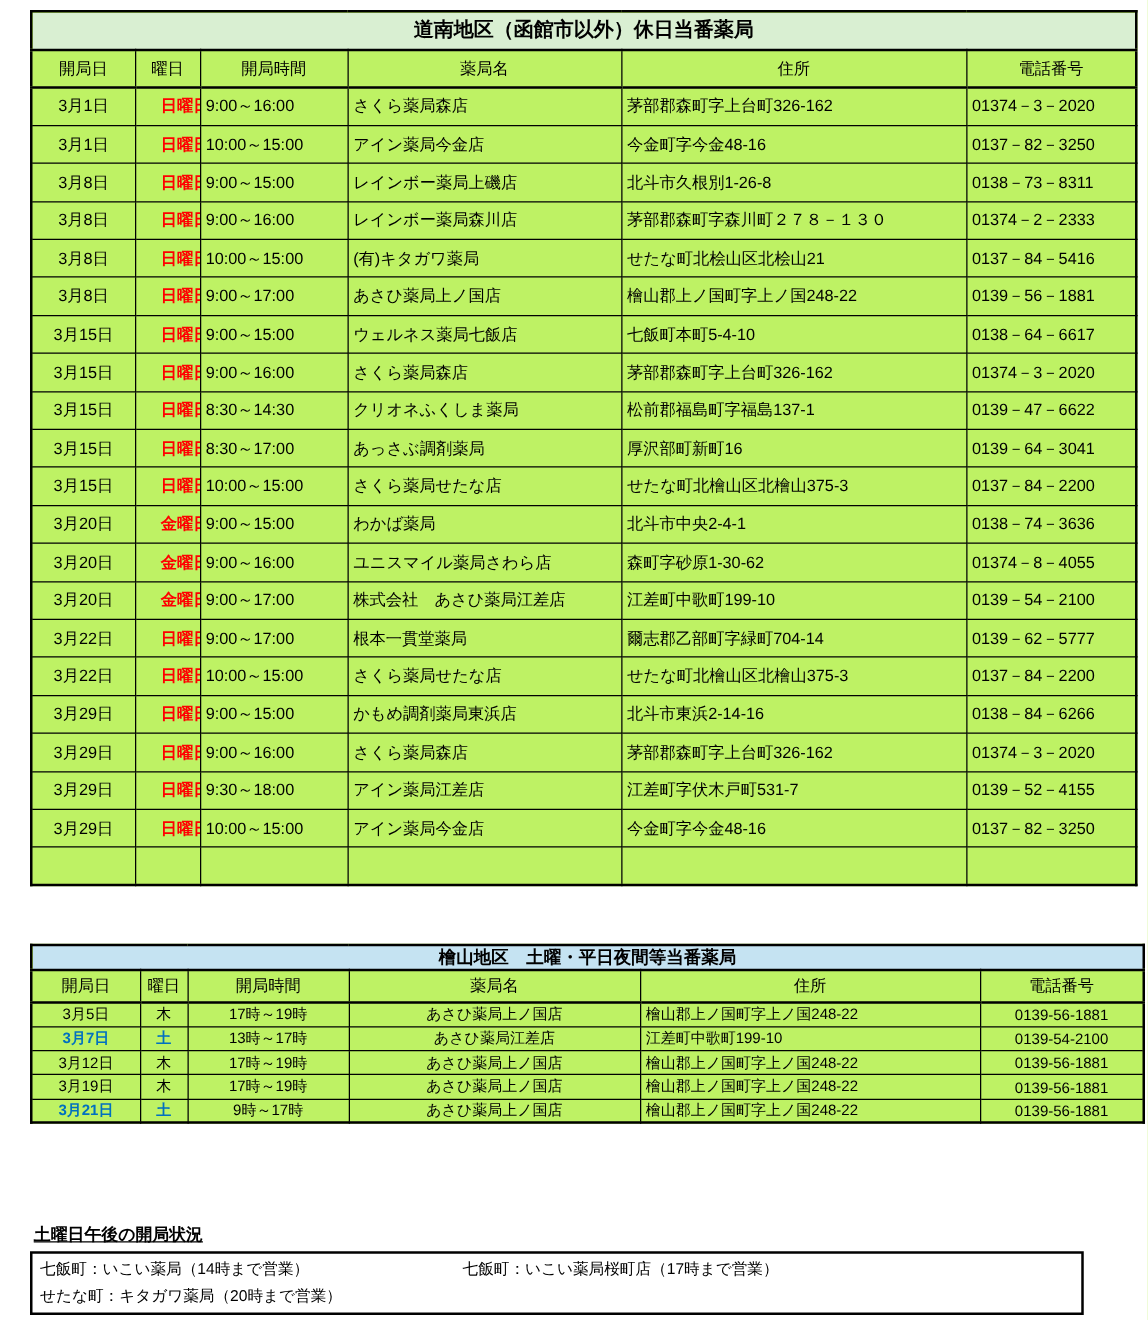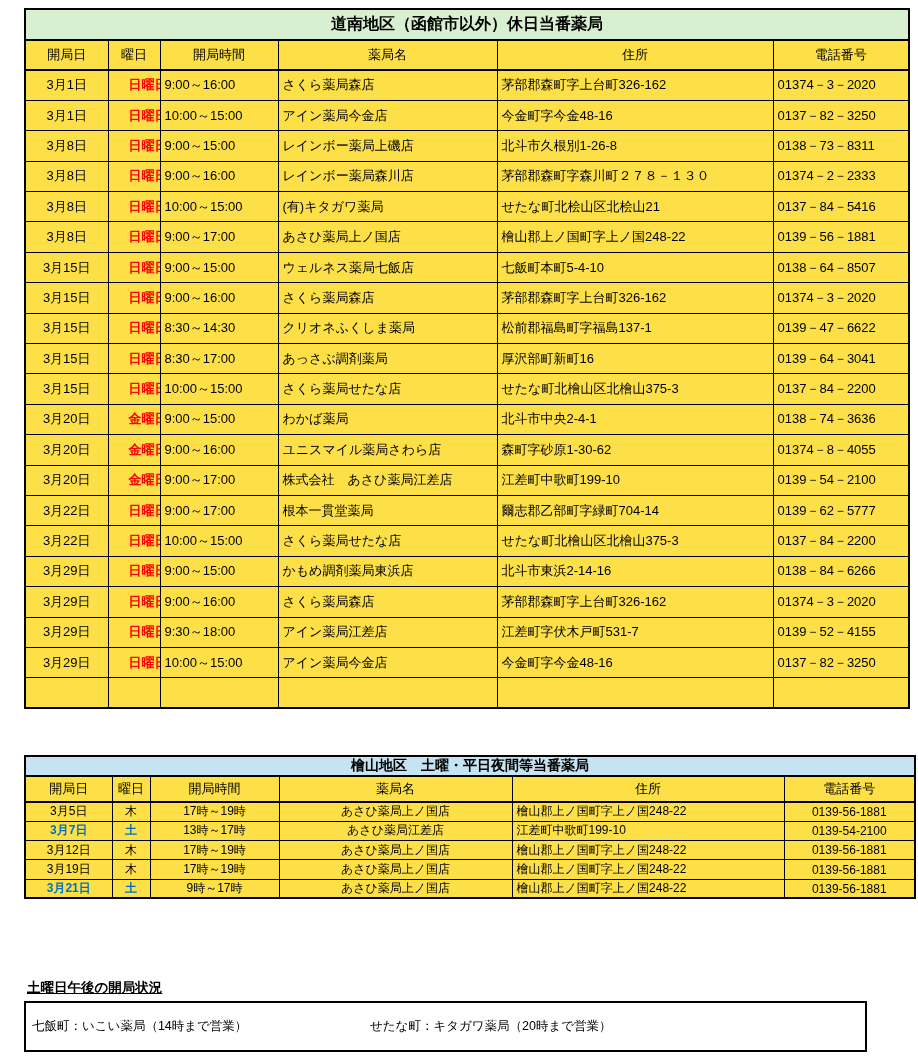--- a/index.html
+++ b/index.html
@@ -3,21 +3,21 @@
 <meta charset="utf-8">
 <style>
   html,body{margin:0;padding:0;}
   body{
     width:918px;height:1056px;background:#ffffff;color:#000;
     font-family:"Liberation Sans","DejaVu Sans",sans-serif;
     -webkit-font-smoothing:antialiased;
   }
   .page{position:relative;width:918px;height:1056px;overflow:hidden;background:#fff;}
 
-  table{border-collapse:collapse;table-layout:fixed;position:absolute;background:#fde047;}
+  table{border-collapse:collapse;table-layout:fixed;position:absolute;background:#bef264;}
   table.sched{border:2px solid #000;}
   th,td{border:1px solid #000;overflow:hidden;white-space:nowrap;padding:0 4px;box-sizing:border-box;}
 
   
   .t1{left:24px;top:8px;width:884px;}
   .t1 .t-title{height:31px;font-size:16px;font-weight:bold;text-align:center;border-bottom:2px solid #000;}
   .t1 .cols th{height:30px;font-weight:normal;font-size:13px;text-align:center;border-bottom:2px solid #000;}
   .t1 tbody td{height:30.4px;font-size:13px;}
   .t1 td.day{color:var(--day-red,#f00);font-weight:bold;text-align:center;padding-left:20px;}
 
@@ -116,21 +116,21 @@
       <td class="a-l">あさひ薬局上ノ国店</td>
       <td class="a-l">檜山郡上ノ国町字上ノ国248-22</td>
       <td class="a-l">0139－56－1881</td>
     </tr>
         <tr>
       <td class="a-c date">3月15日</td>
       <td class="day">日曜日</td>
       <td class="a-l">9:00～15:00</td>
       <td class="a-l">ウェルネス薬局七飯店</td>
       <td class="a-l">七飯町本町5-4-10</td>
-      <td class="a-l">0138－64－8507</td>
+      <td class="a-l">0138－64－6617</td>
     </tr>
         <tr>
       <td class="a-c date">3月15日</td>
       <td class="day">日曜日</td>
       <td class="a-l">9:00～16:00</td>
       <td class="a-l">さくら薬局森店</td>
       <td class="a-l">茅部郡森町字上台町326-162</td>
       <td class="a-l">01374－3－2020</td>
     </tr>
         <tr>
@@ -302,16 +302,17 @@
       <td class="name">あさひ薬局上ノ国店</td>
       <td class="a-l">檜山郡上ノ国町字上ノ国248-22</td>
       <td class="tel">0139-56-1881</td>
     </tr>
       </tbody>
   </table>
 
   <div class="f-title">土曜日午後の開局状況</div>
   <div class="f-box">
     <div>七飯町：いこい薬局（14時まで営業）</div>
+    <div>七飯町：いこい薬局桜町店（17時まで営業）</div>
     <div>せたな町：キタガワ薬局（20時まで営業）</div>
   </div>
 
 </div>
 
 </body></html>

